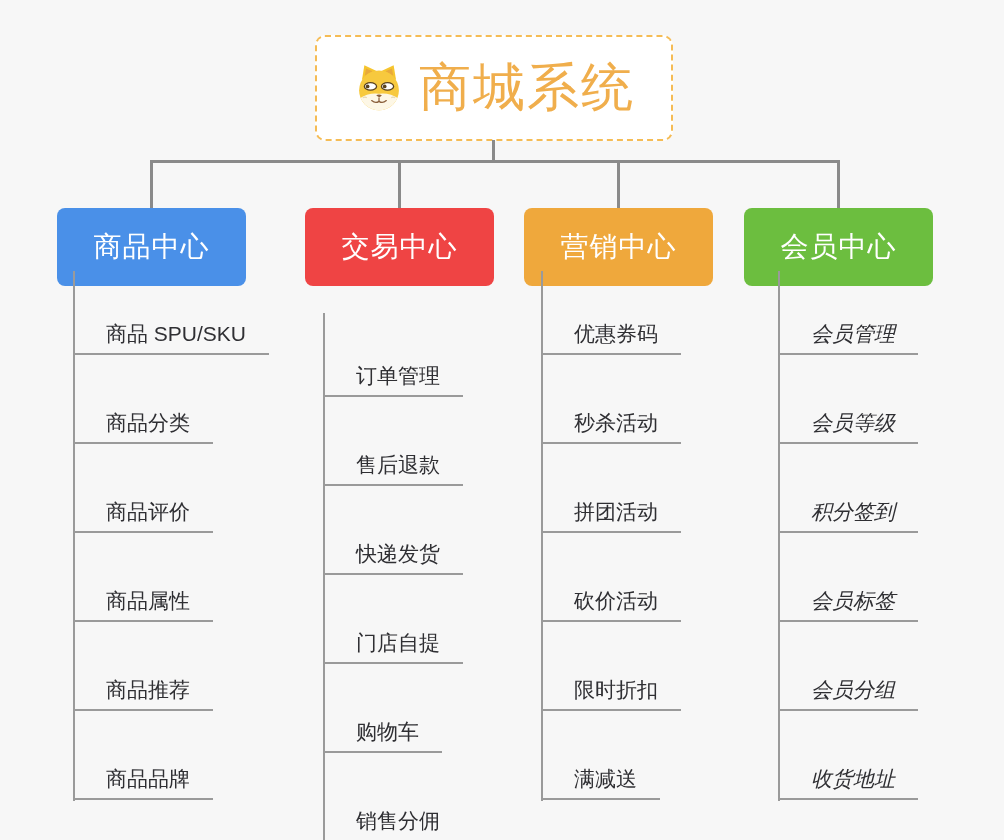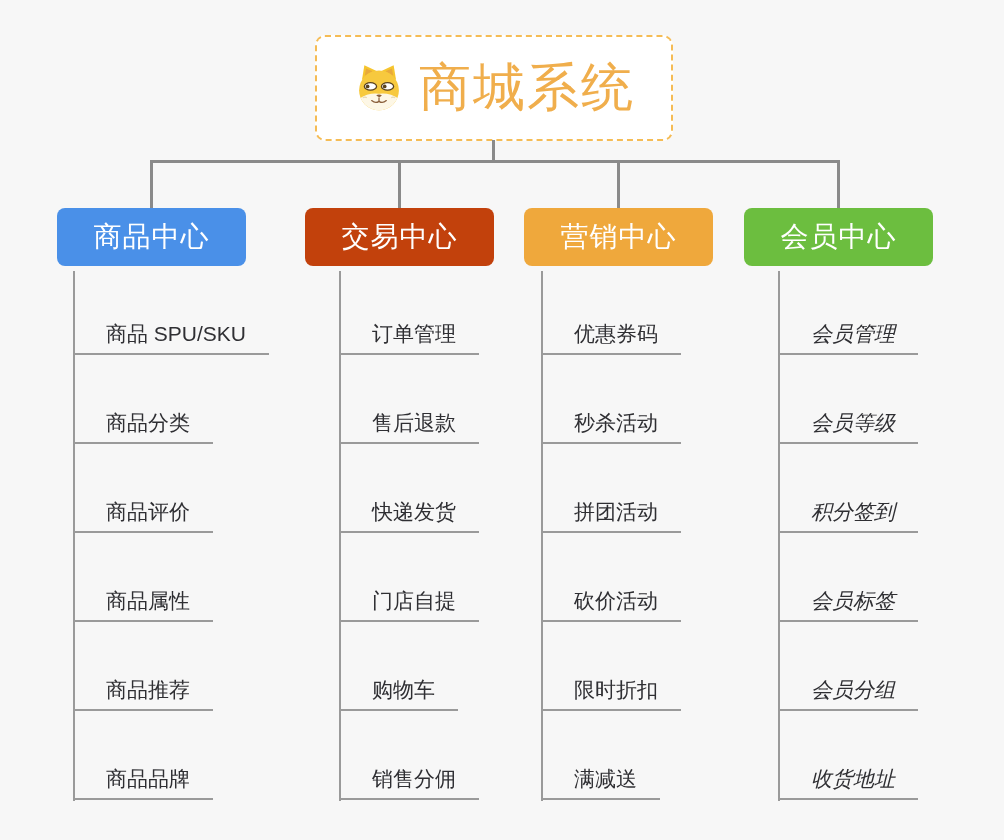--- a/index.html
+++ b/index.html
@@ -44,21 +44,21 @@
   .drop  { top: 160px; width: 3px; height: 48px; }
   .drop.d0 { left: 150px; }
   .drop.d1 { left: 398px; }
   .drop.d2 { left: 617px; }
   .drop.d3 { left: 837px; }
 
   
   .branch-header {
     position: absolute;
     top: 208px;
-    width: 189px; height: 58px;
+    width: 189px; height: 78px;
     border-radius: 8px;
     color: #ffffff;
     font-size: 28px;
     letter-spacing: 1px;
     display: flex;
     align-items: center;
     justify-content: center;
     white-space: nowrap;
   }
   .h0 { left: 57px;  background: #4a90e8; }
@@ -67,21 +67,21 @@
   .h3 { left: 744px; background: #6cbe3f; }
 
   
   .trunk {
     position: absolute;
     top: 271px;
     width: 2px; height: 530px;
     background: #9a9a9a;
   }
   .b0 { left: 73px; }
-  .b1 { left: 339px; }
+  .b1 { left: 323px; margin-top: 42px; }
   .b2 { left: 541px; }
   .b3 { left: 778px; font-style: italic; }
 
   
   .item {
     position: absolute;
     height: 40px;
     padding: 0 23px 5px 33px;
     border-bottom: 2px solid #9a9a9a;
     display: flex;
@@ -131,21 +131,21 @@
   </div>
 
   <div class="line stem"></div>
   <div class="line bus"></div>
   <div class="line drop d0"></div>
   <div class="line drop d1"></div>
   <div class="line drop d2"></div>
   <div class="line drop d3"></div>
 
   <div class="branch-header h0" style="background: rgb(74, 144, 232);">商品中心</div>
-  <div class="branch-header h1" style="background: #c2410c;">交易中心</div>
+  <div class="branch-header h1" style="background: #ef4444;">交易中心</div>
   <div class="branch-header h3" style="background: rgb(108, 190, 63);">会员中心</div>
   <div class="branch-header h2" style="background: rgb(239, 168, 60);">营销中心</div>
 
   <div class="trunk b0"></div>
   <div class="trunk b1"></div>
   <div class="trunk b2"></div>
   <div class="trunk b3"></div>
 
   <div class="item b0 r0">商品 SPU/SKU</div>
   <div class="item b0 r1">商品分类</div>

